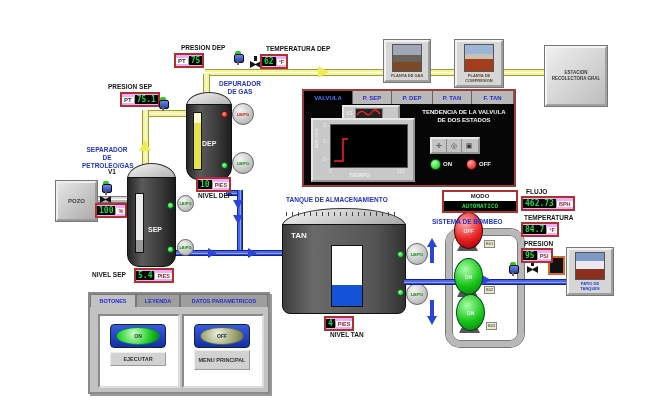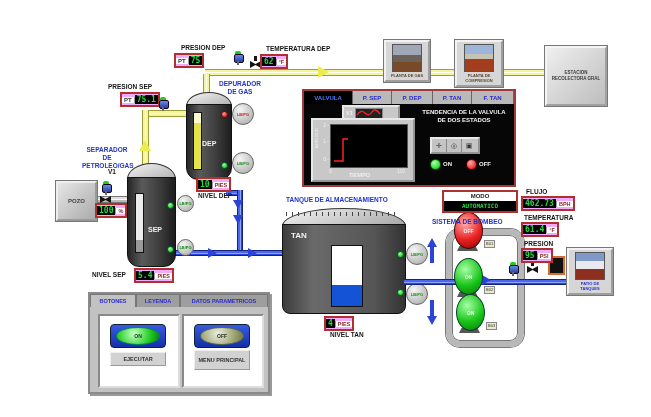--- a/index.html
+++ b/index.html
@@ -237,21 +237,21 @@
   <div class="valve" style="left:527px;top:266px"></div>
   <div style="position:absolute;left:548px;top:256px;width:13px;height:15px;border:2px solid #d86a2a;background:#111"></div>
 
   <div class="lbl" style="left:526px;top:188px">FLUJO</div>
   <div class="readout" style="left:521px;top:196px">
     <span class="cell val">462.73</span>
     <span class="cell unit">BPH</span>
   </div>
   <div class="lbl" style="left:524px;top:214px">TEMPERATURA</div>
   <div class="readout" style="left:521px;top:222px">
-    <span class="cell val">61.4</span>
+    <span class="cell val">84.7</span>
     <span class="cell unit">°F</span>
   </div>
   <div class="lbl" style="left:524px;top:240px">PRESION</div>
   <div class="readout" style="left:521px;top:248px">
     <span class="cell val">95</span>
     <span class="cell unit">PSI</span>
   </div>
 
   <div class="imgbtn" style="left:384px;top:40px;width:38px">
     <div class="ph gas"></div>

